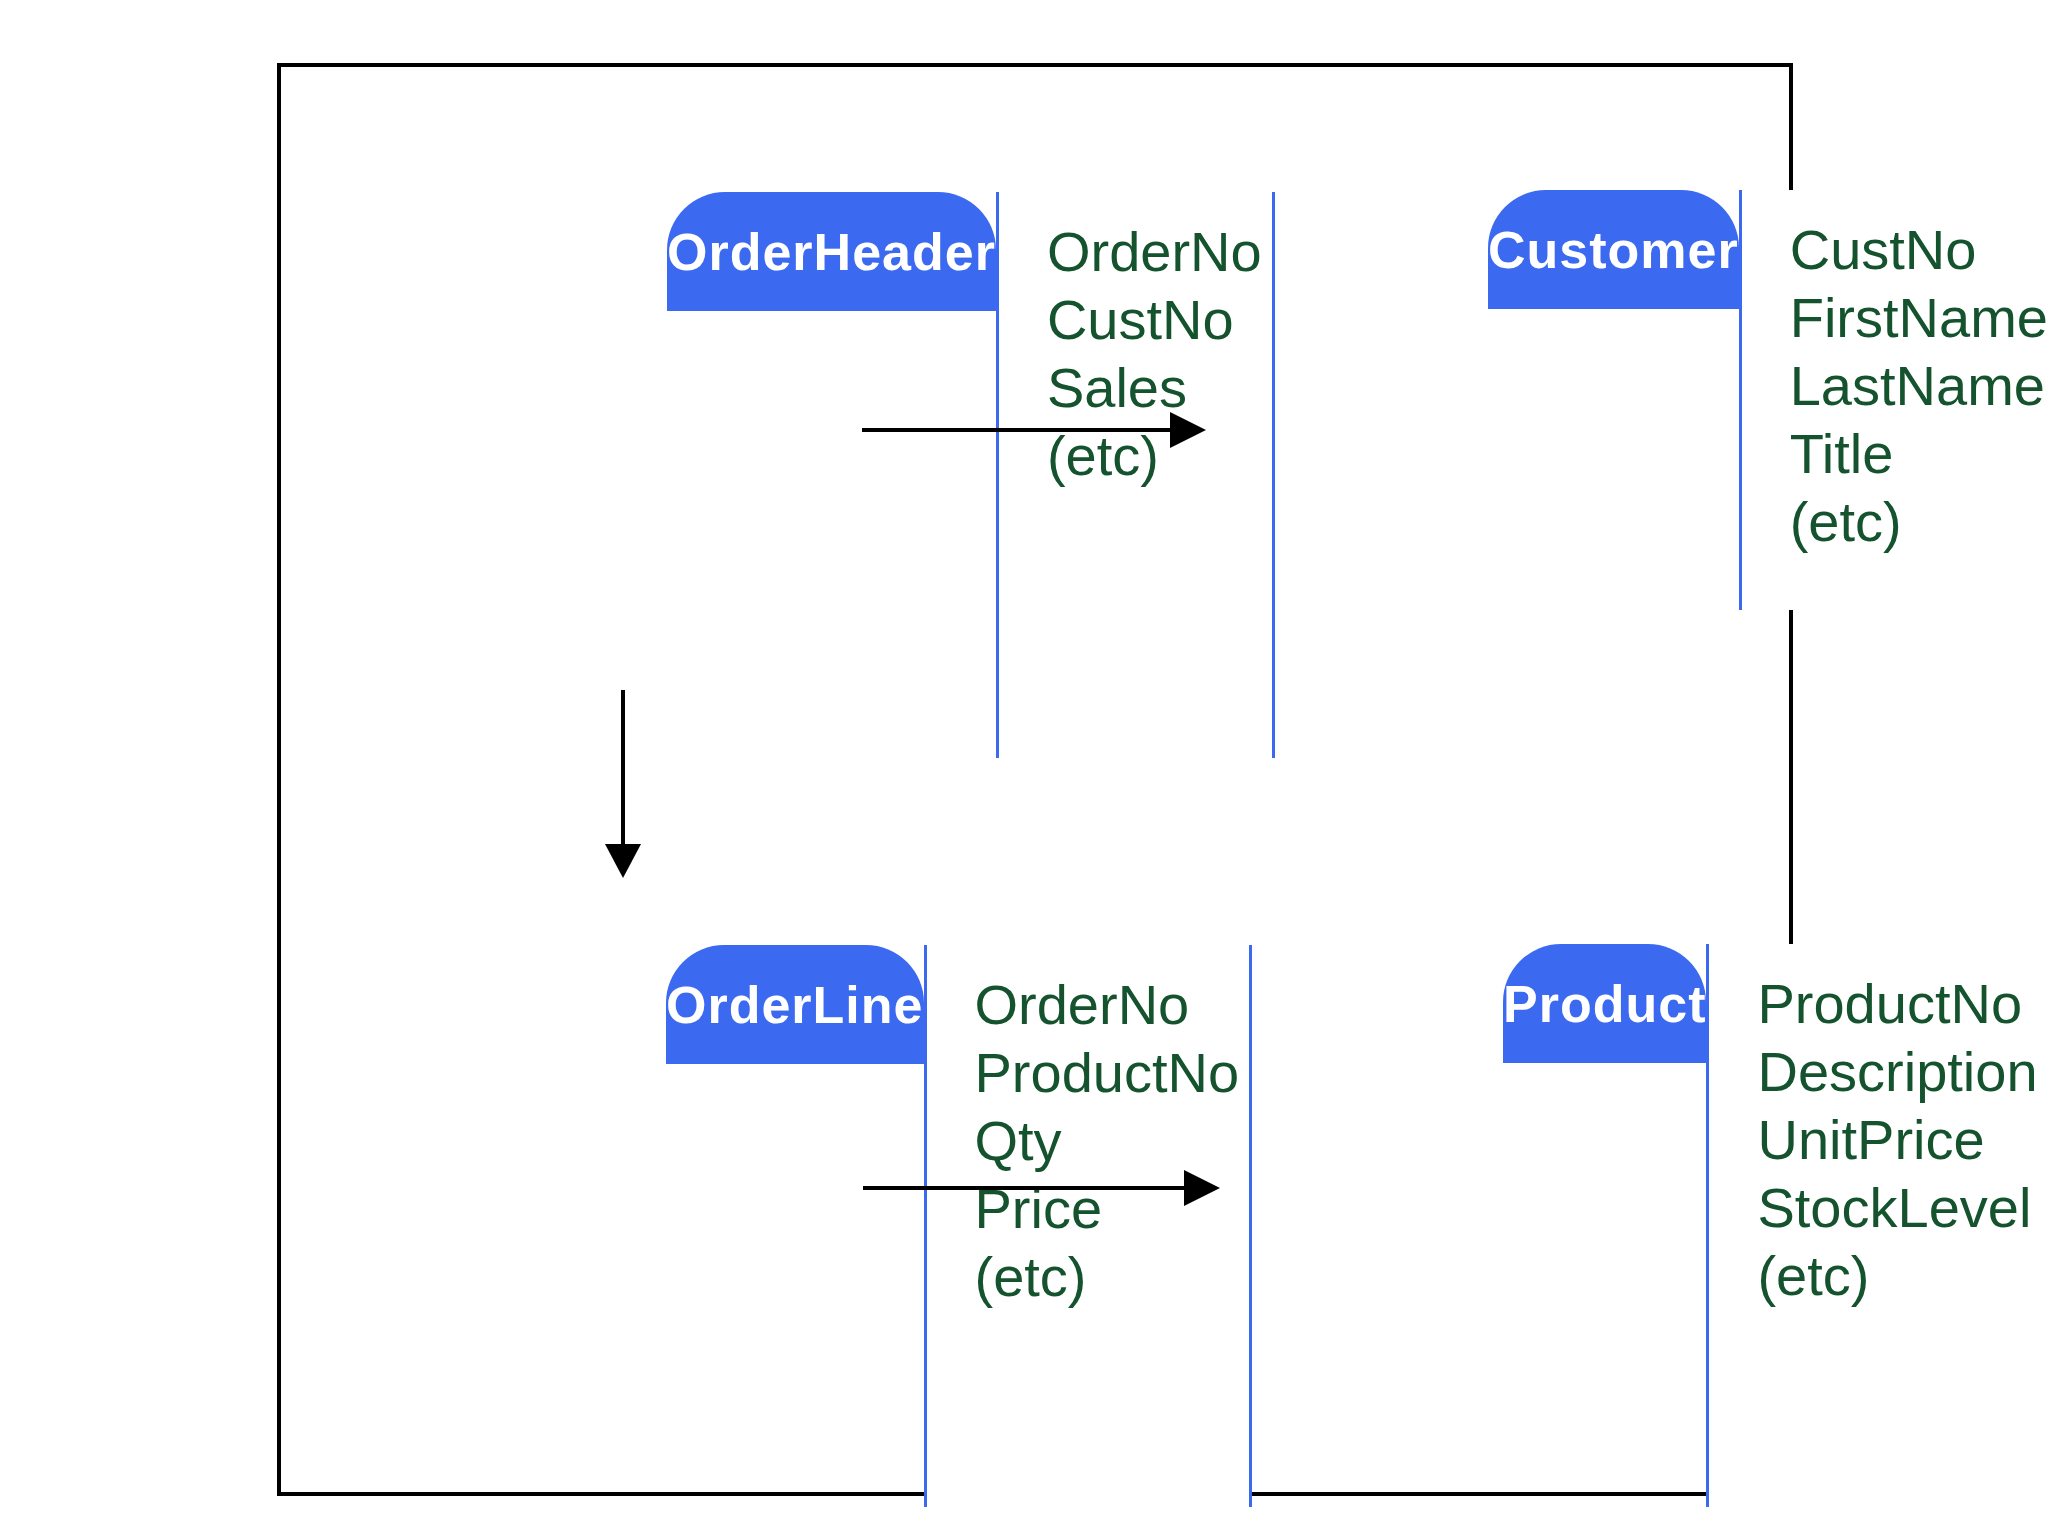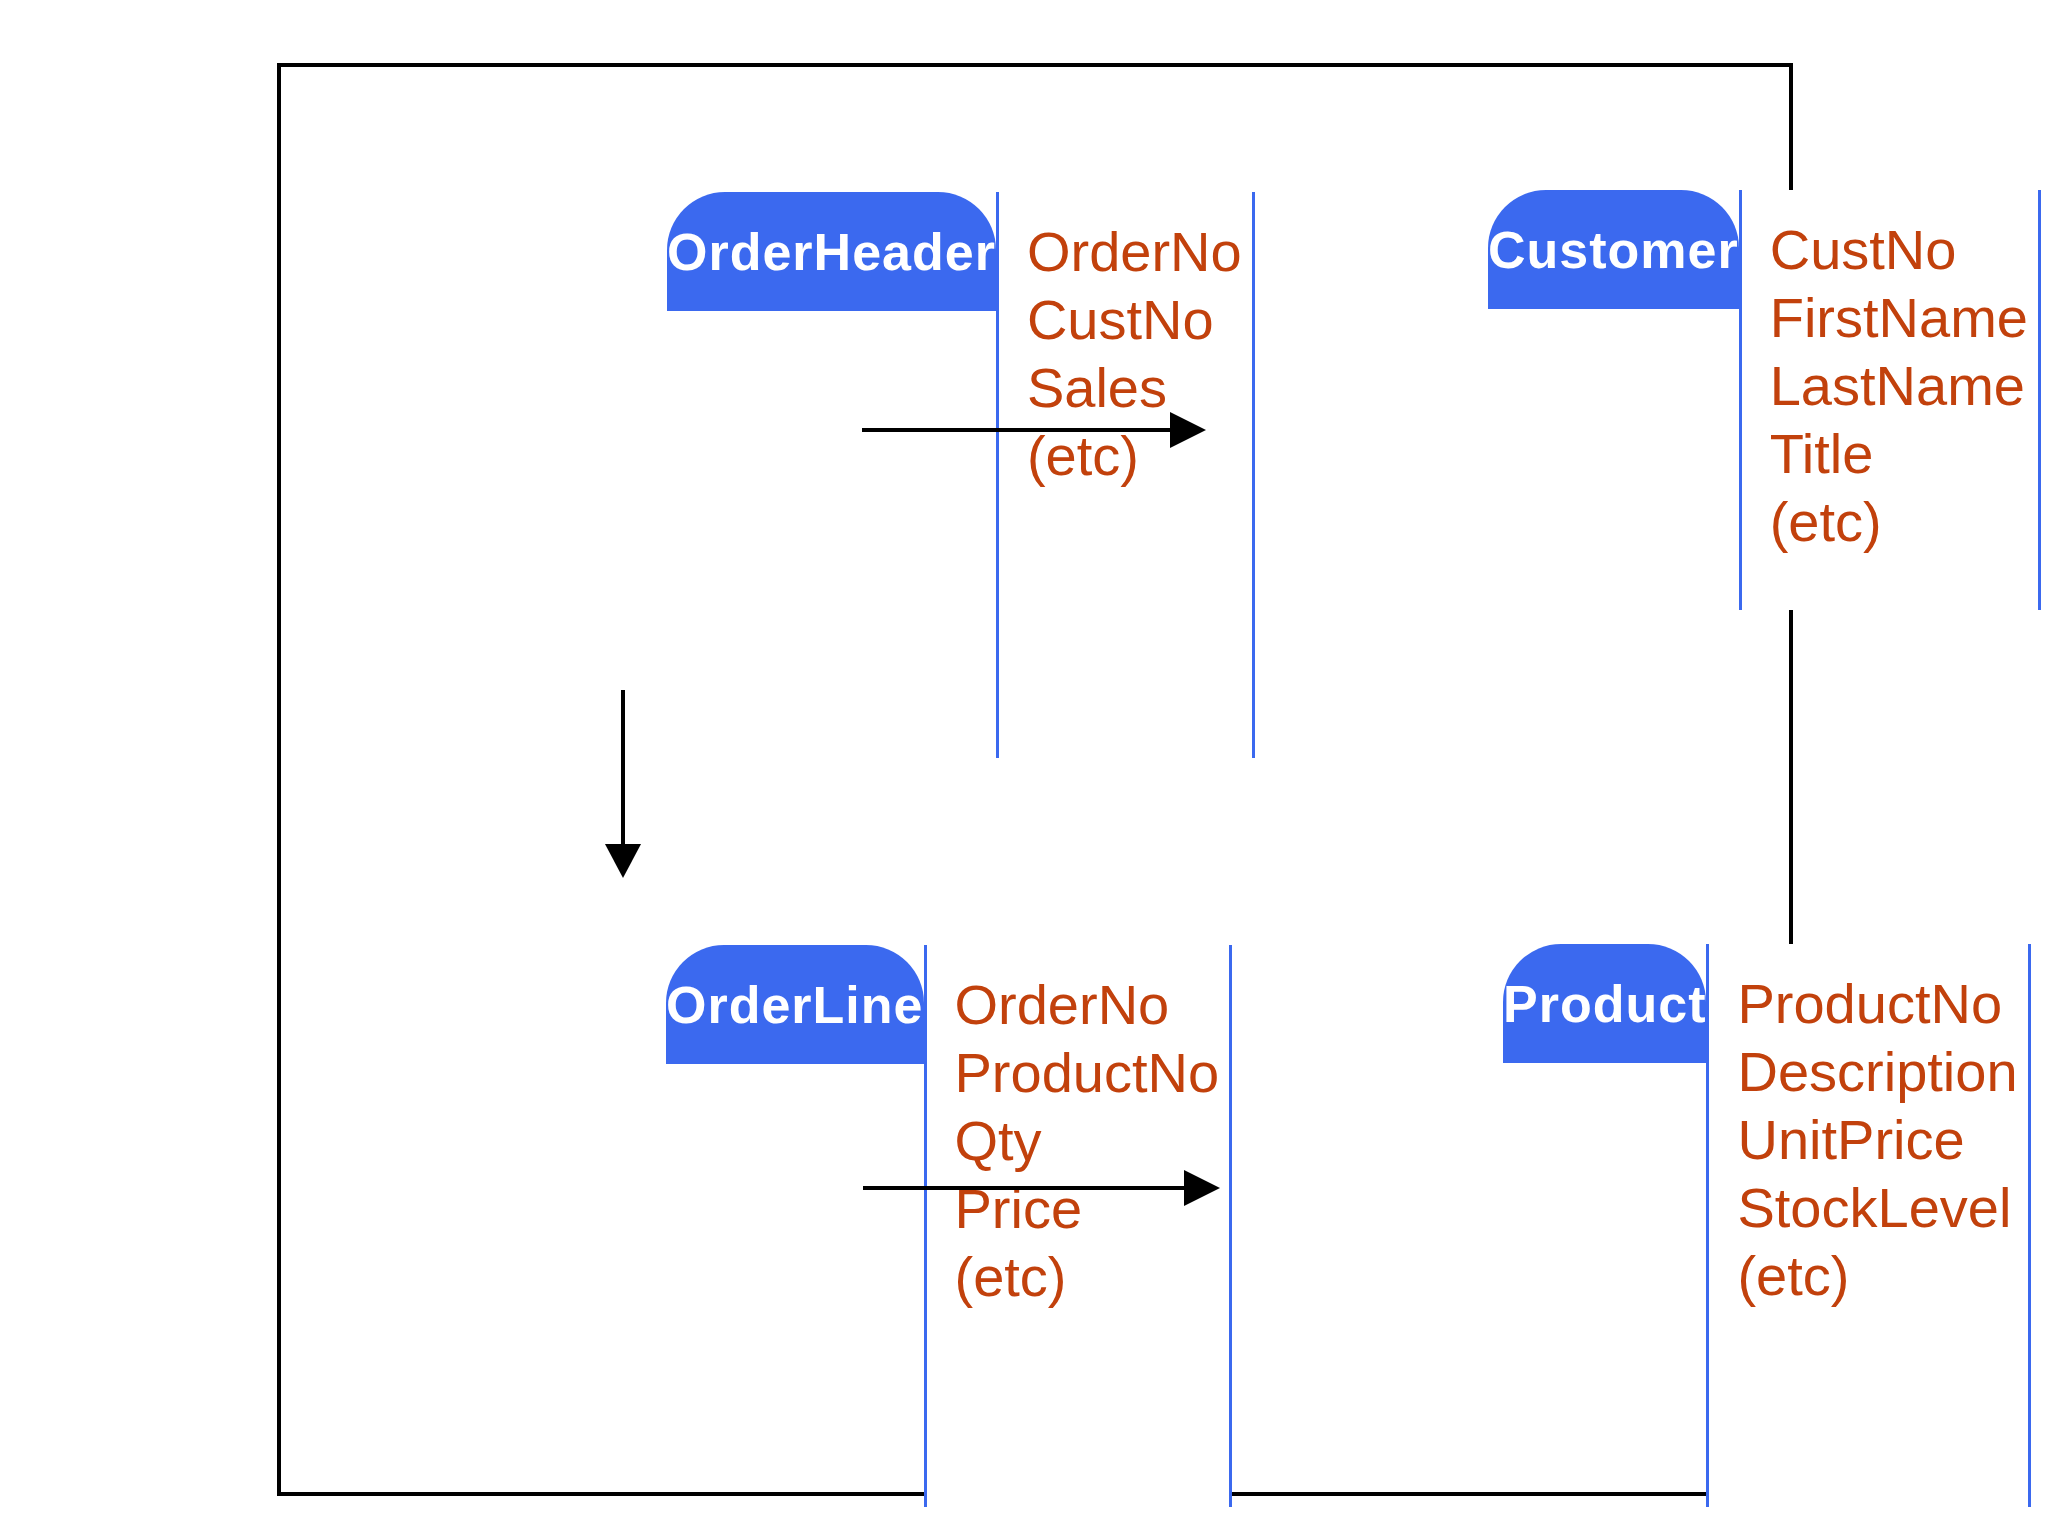--- a/index.html
+++ b/index.html
@@ -33,24 +33,24 @@
     letter-spacing: 1px;
     display: flex;
     align-items: center;
     justify-content: center;
   }
   .entity-body {
     flex: 1;
     background: #ffffff;
     border-left: 3px solid var(--accent);
     border-right: 3px solid var(--accent);
-    padding: 26px 10px 0 28px;
+    padding: 26px 10px 0 48px;
     font-size: 56px;
     line-height: 68px;
-    color: #c2410c;
+    color: #14532d;
   }
   .entity-footer {
     height: 74px;
     background: var(--accent);
     border-radius: 0 0 58px 58px;
   }
   .e-orderheader { left: 386px; top: 125px; width: 476px; height: 566px; }
   .e-customer    { left: 1207px; top: 123px; width: 472px; height: 420px; }
   .e-orderline   { left: 385px; top: 878px; width: 430px; height: 562px; }
   .e-product     { left: 1222px; top: 877px; width: 476px; height: 563px; }

